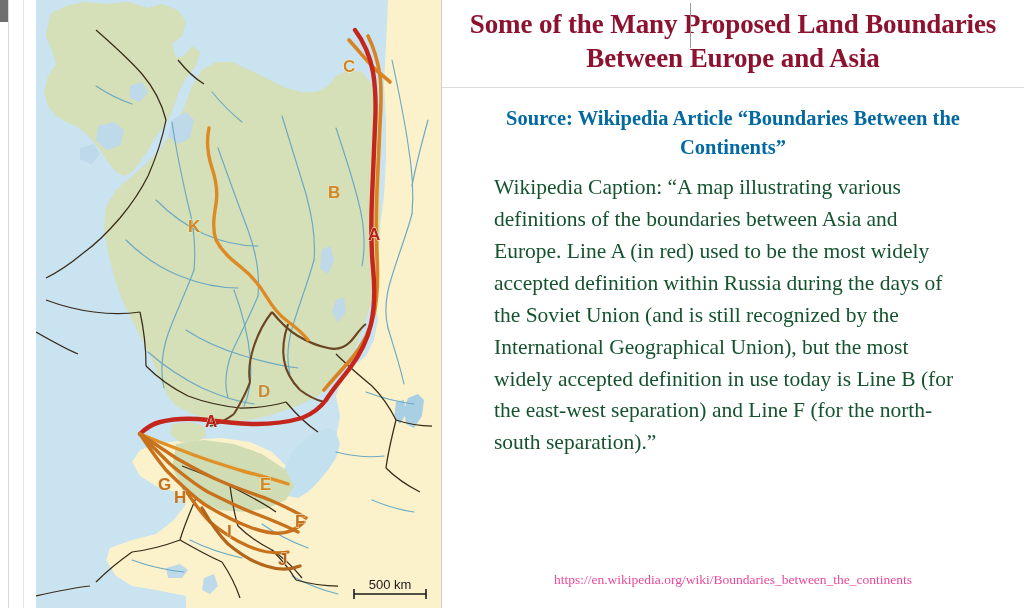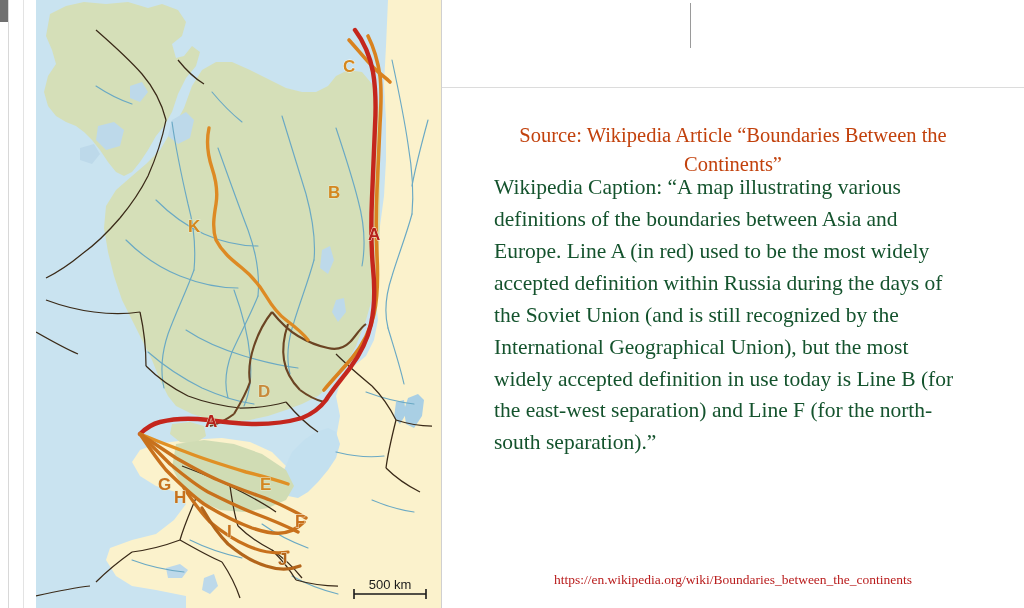--- a/index.html
+++ b/index.html
@@ -78,42 +78,42 @@
     font-size: 27px;
     line-height: 1.25;
     letter-spacing: -0.1px;
   }
   #text-caret {
     position: absolute; left: 248px; top: 3px;
     width: 1px; height: 45px;
     background: #9a9a9a;
   }
   #source-line {
-    position: absolute; left: 46px; top: 121px; width: 490px;
+    position: absolute; left: 46px; top: 104px; width: 490px;
     text-align: center;
     font-family: "Liberation Serif", serif;
-    font-weight: normal;
+    font-weight: bold;
     font-size: 20.5px;
     line-height: 1.42;
-    color: #c2410c;
+    color: #0369a1;
   }
   #caption-body {
     position: absolute; left: 52px; top: 172px; width: 460px;
     font-family: "Liberation Serif", serif;
     font-size: 21.5px;
     line-height: 1.485;
     color: #14532d;
     text-align: left;
   }
   #source-url {
     position: absolute; left: 0; top: 572px; width: 582px;
     text-align: center;
     font-family: "Liberation Serif", serif;
     font-size: 13.5px;
-    color: #b91c1c;
+    color: #ec4899;
   }
 </style>
 </head>
 <body>
 
 <div id="page">
 
   <div class="chrome-bar"></div>
   <div class="chrome-edge"></div>
   <div class="chrome-gutter"></div>
@@ -325,20 +325,21 @@
 
       </g>
     </svg>
   </div>
 
   <div class="panel-divider"></div>
 
   <div id="text-panel">
 
     <div id="title-block">
+      <h1 id="doc-title">Some of the Many Proposed Land Boundaries Between Europe and Asia</h1>
       <div id="text-caret"></div>
     </div>
 
     <div id="source-line">Source: Wikipedia Article “Boundaries Between the Continents”</div>
 
     <div id="caption-body">Wikipedia Caption: “A map illustrating various definitions of the boundaries between Asia and Europe. Line A (in red) used to be the most widely accepted definition within Russia during the days of the Soviet Union (and is still recognized by the International Geographical Union), but the most widely accepted definition in use today is Line B (for the east-west separation) and Line F (for the north-south separation).”</div>
 
     <div id="source-url">https://en.wikipedia.org/wiki/Boundaries_between_the_continents</div>
 
   </div>

